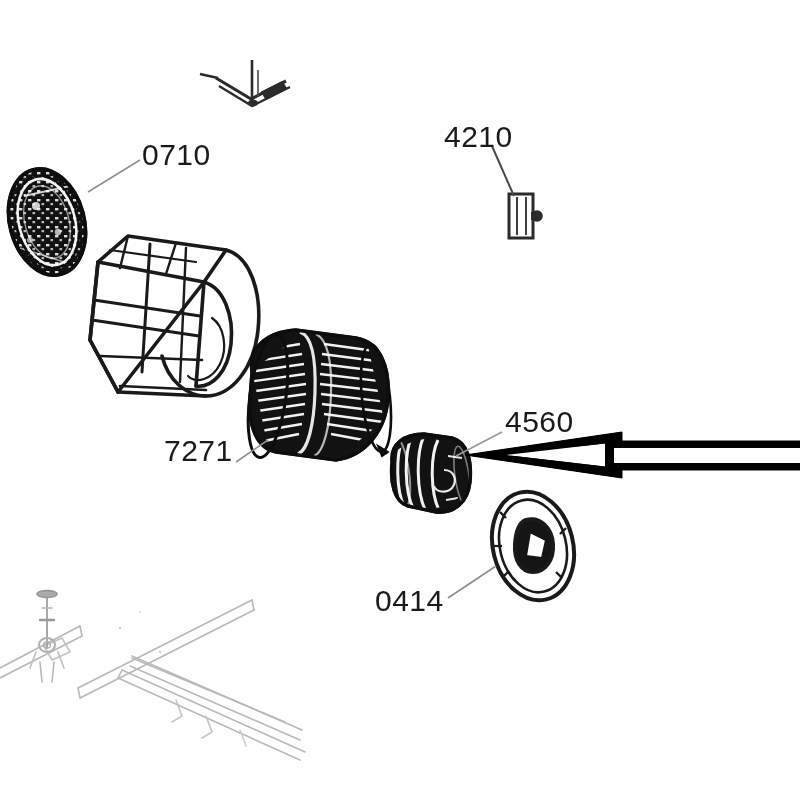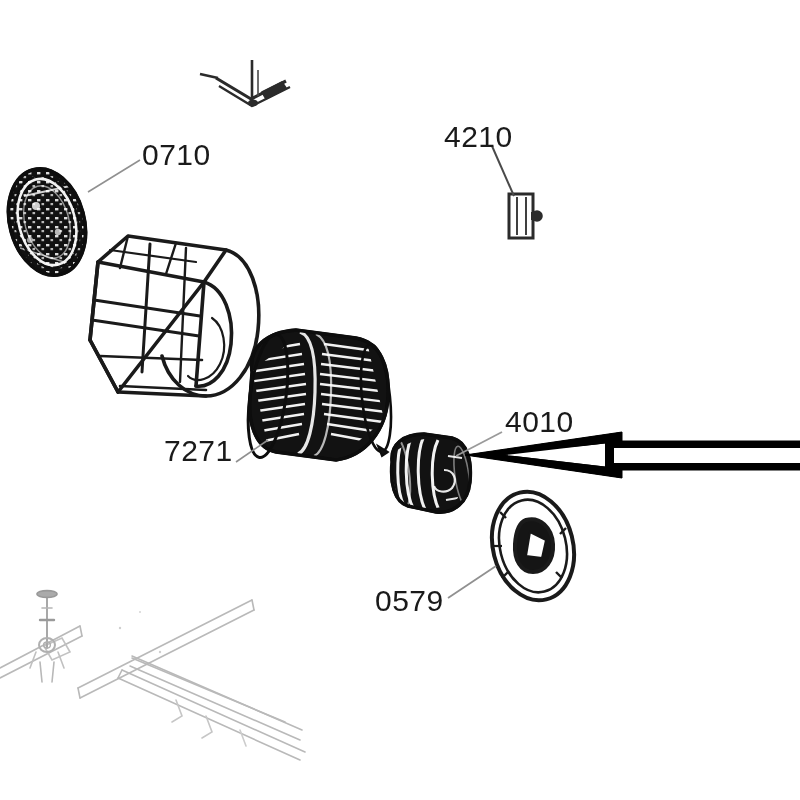--- a/index.html
+++ b/index.html
@@ -306,17 +306,17 @@
     </g>
 
   </svg>
 
   <div class="part-label" id="label-0710">0710</div>
 
   <div class="part-label" id="label-4210">4210</div>
 
   <div class="part-label" id="label-7271">7271</div>
 
-  <div class="part-label" id="label-4010">4010</div>
-
-  <div class="part-label" id="label-0711">0579</div>
+  <div class="part-label" id="label-4010">4560</div>
+
+  <div class="part-label" id="label-0711">0414</div>
 
 </div>
 
 </body></html>

